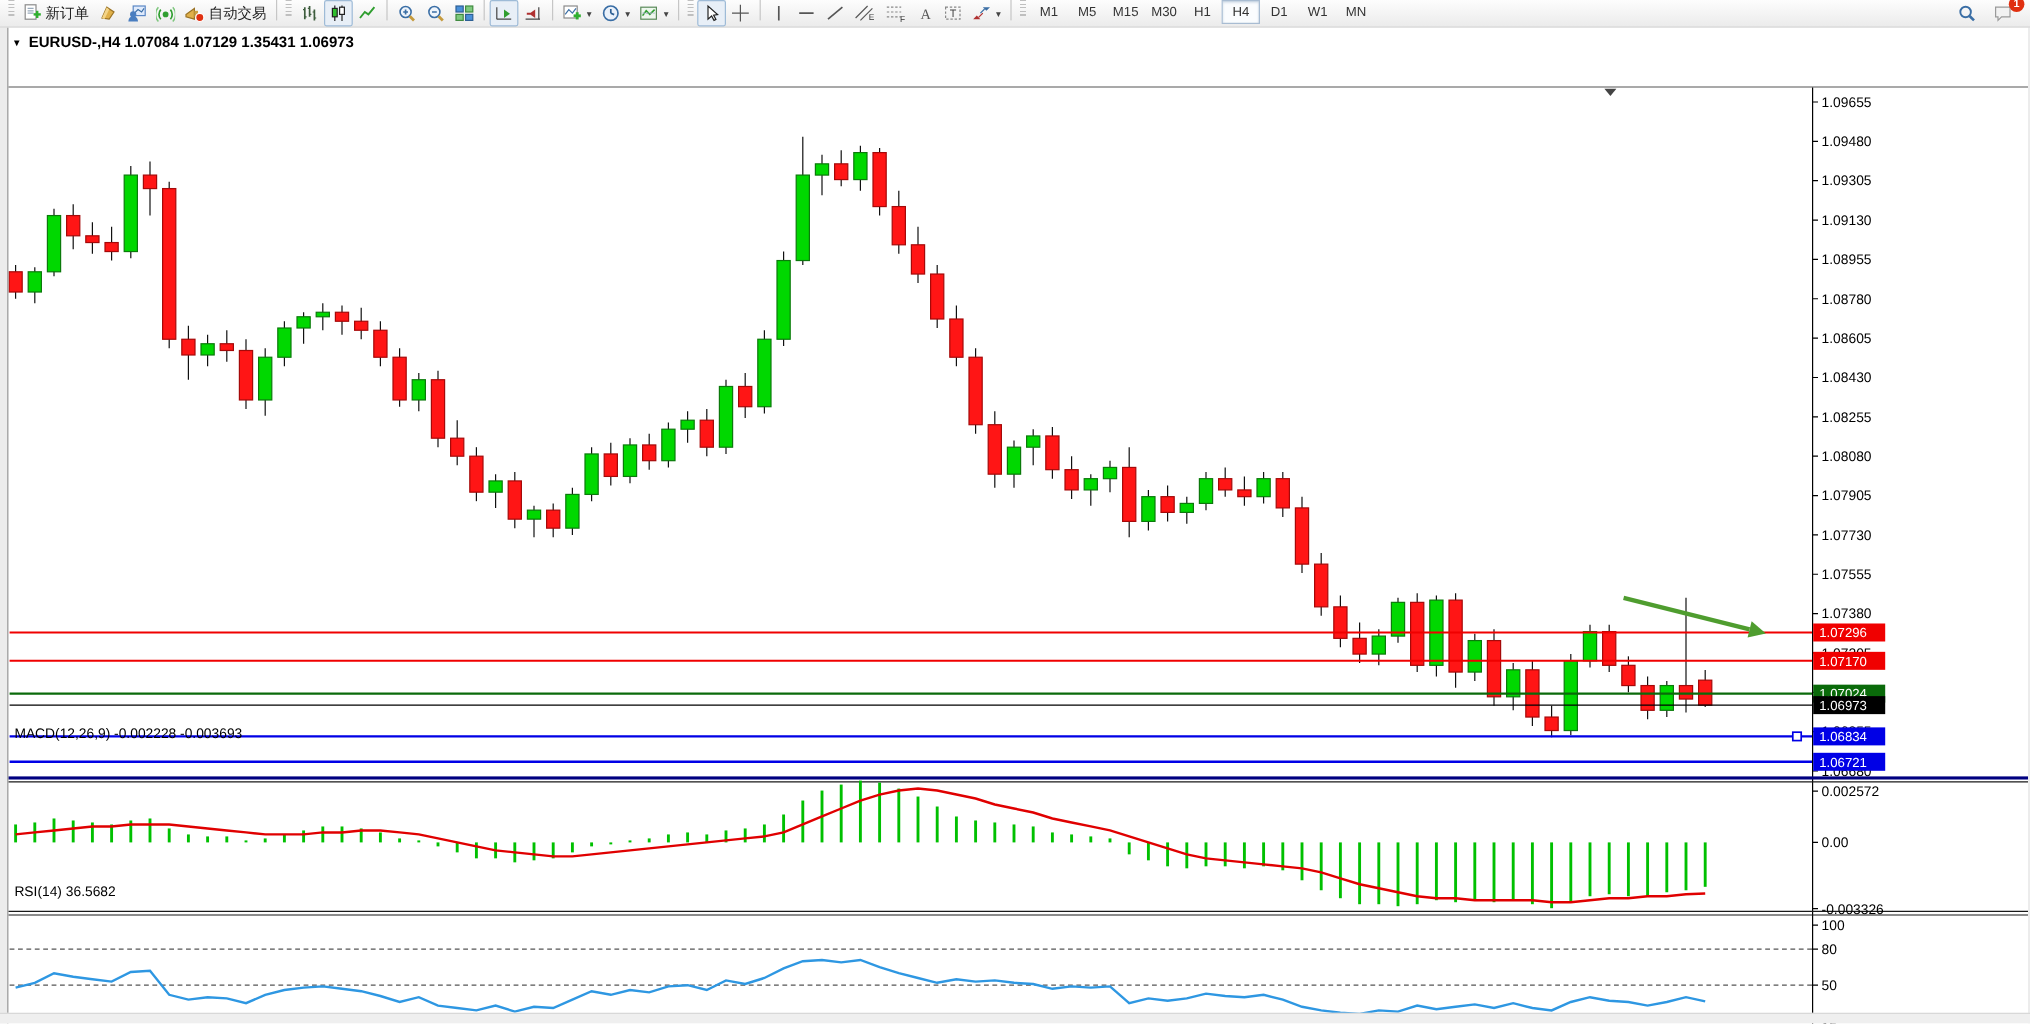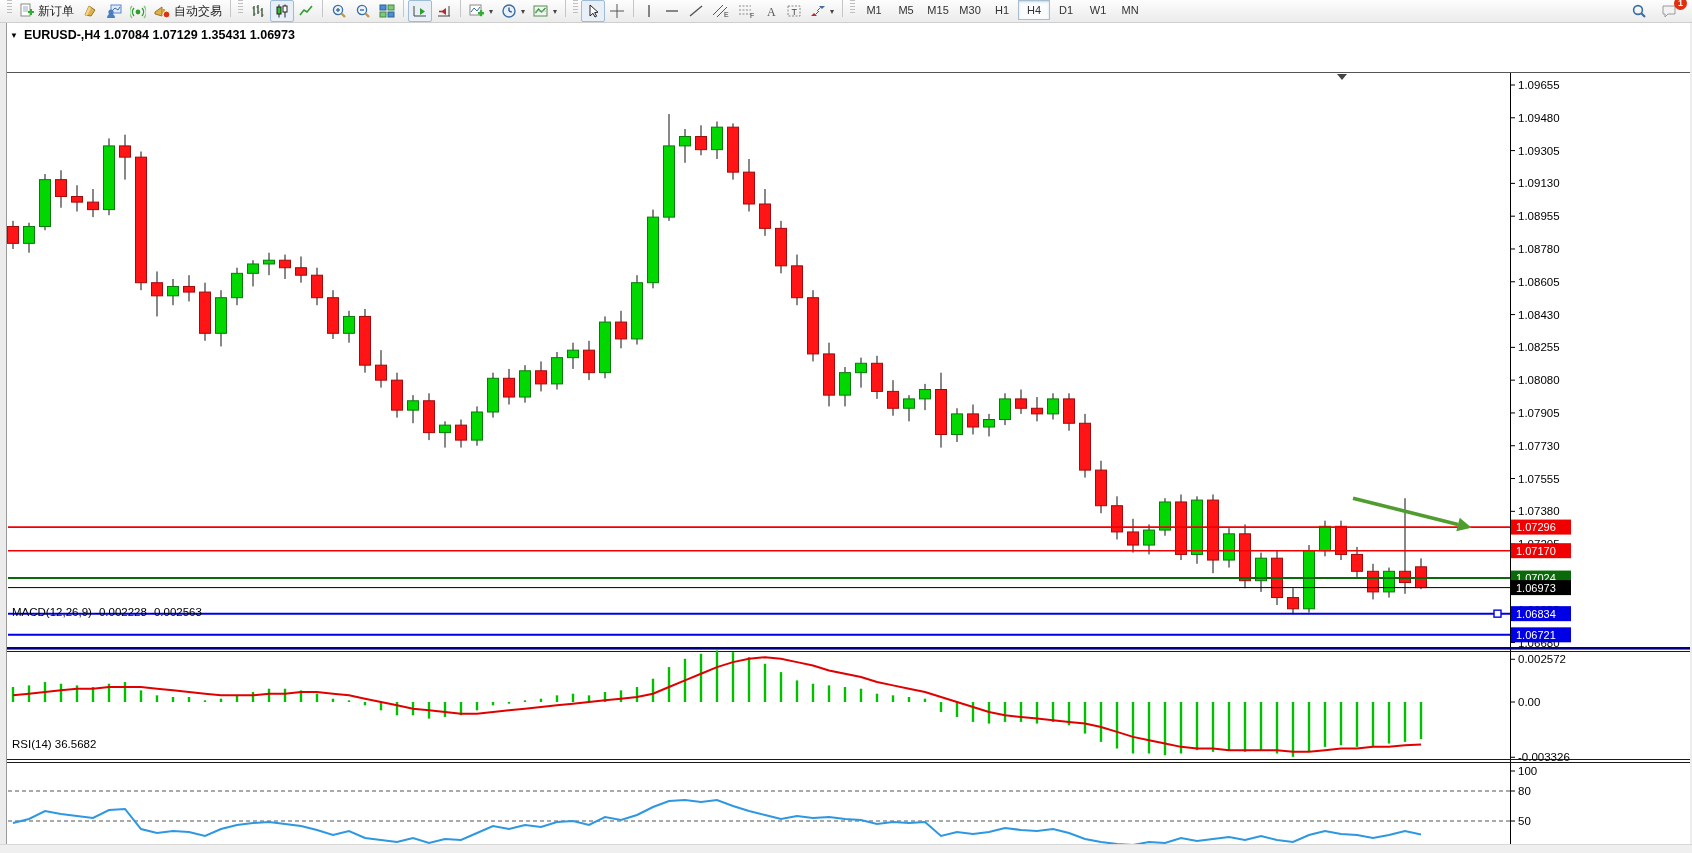--- a/index.html
+++ b/index.html
@@ -345,21 +345,21 @@
 
 <div class="frame-left"></div>
 <div class="frame-right"></div>
 <div class="bottom-strip"></div>
 
 <div class="chart-title">
   <span class="tri">▼</span>
   <span>EURUSD-,H4  1.07084 1.07129 1.35431 1.06973</span>
 </div>
 
-<div class="ind-label" id="macd-label">MACD(12,26,9) -0.002228 -0.002563</div>
+<div class="ind-label" id="macd-label">MACD(12,26,9) -0.002228 -0.003693</div>
 <div class="ind-label" id="rsi-label">RSI(14) 36.5682</div>
 
 <div style="position:absolute;left:0;top:23px;right:0;bottom:0;margin-top:24px;">
   <svg id="chart-svg" width="1692" height="853" viewBox="0 0 1692 853">
       <line x1="6" y1="25.5" x2="1690" y2="25.5" stroke="#555" stroke-width="1"></line>
       <line x1="1510.5" y1="26" x2="1510.5" y2="829" stroke="#000" stroke-width="1"></line>
       <g>
         <rect x="4" y="600" width="1686" height="2.6" fill="#000080"></rect>
         <line x1="4" y1="604.5" x2="1690" y2="604.5" stroke="#1a1a1a"></line>
         <line x1="4" y1="712.5" x2="1690" y2="712.5" stroke="#1a1a1a"></line>

